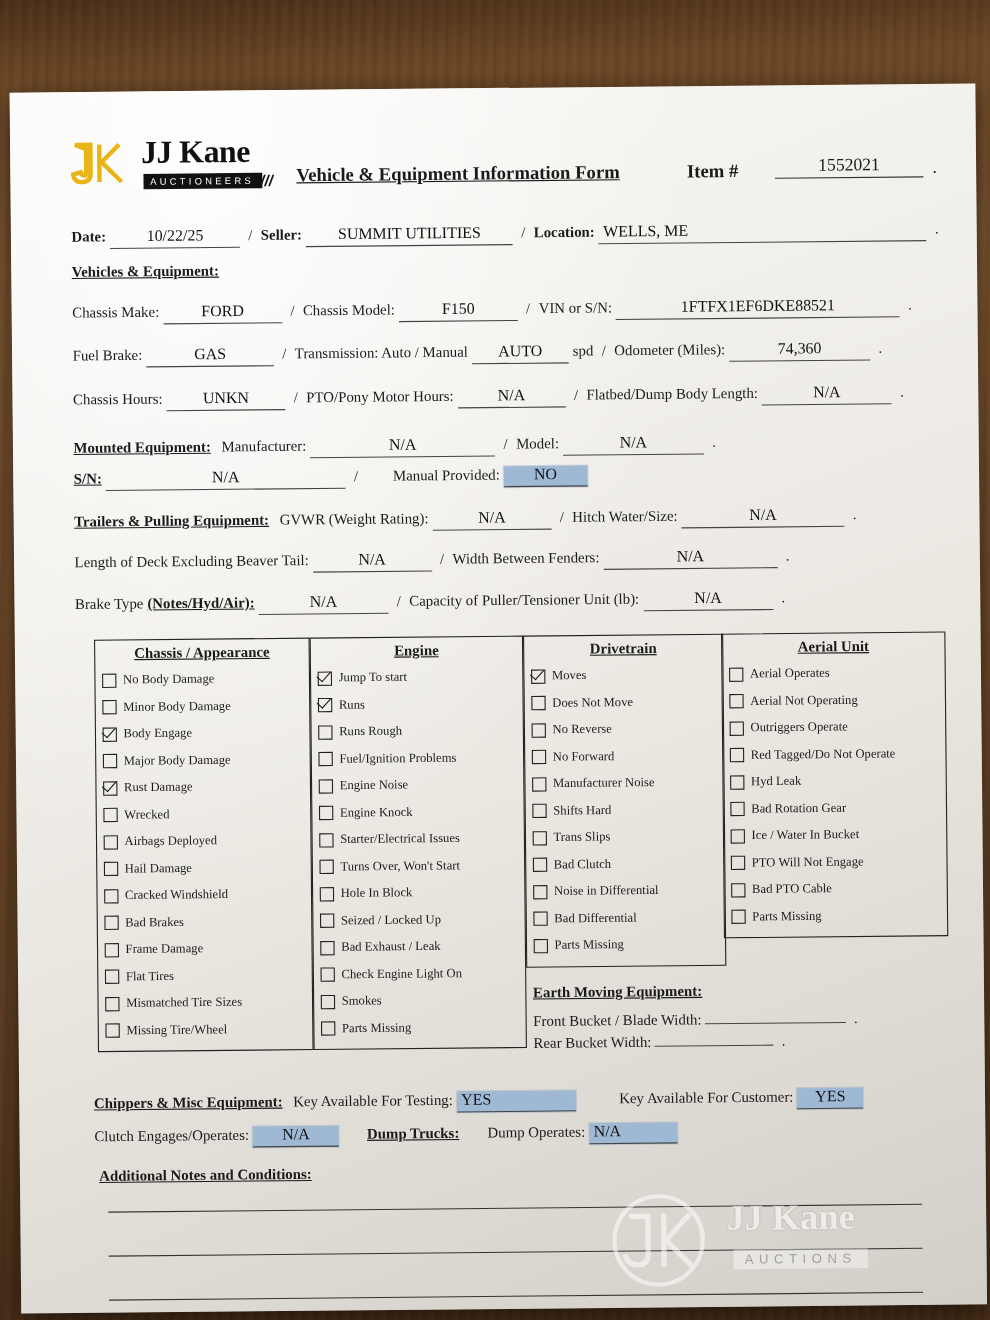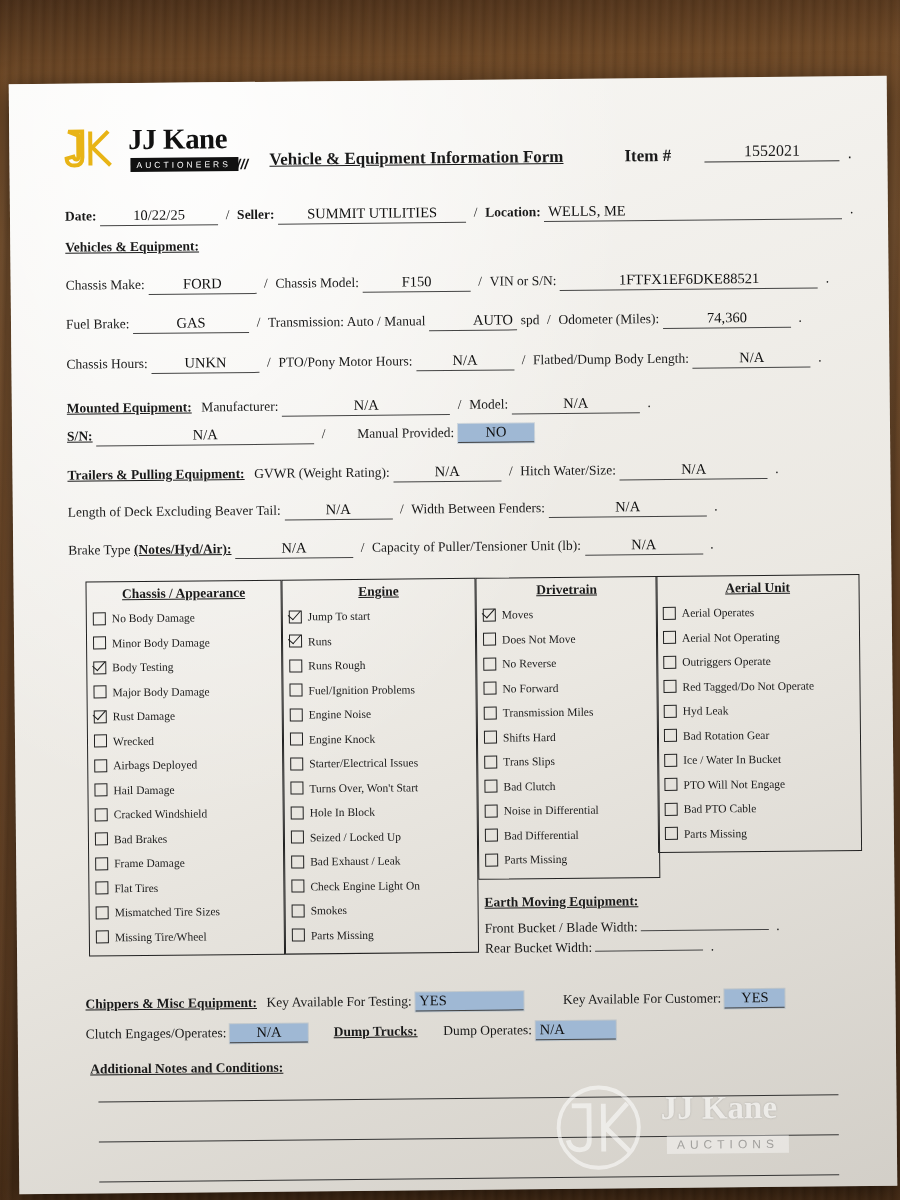--- a/index.html
+++ b/index.html
@@ -324,21 +324,21 @@
       <span class="lbl">VIN or S/N:</span>
       <span class="fill" style="width:250px;">1FTFX1EF6DKE88521</span>
       <span class="sep">.</span>
     </div>
 
     <div class="row" style="top:232px;">
       <span class="lbl">Fuel Brake:</span>
       <span class="fill" style="width:108px;">GAS</span>
       <span class="sep">/</span>
       <span class="lbl">Transmission: Auto / Manual</span>
-      <span class="fill" style="width:80px;text-align:right;">AUTO</span>
+      <span class="fill" style="width:80px;">AUTO</span>
       <span class="lbl">spd</span>
       <span class="sep">/</span>
       <span class="lbl">Odometer (Miles):</span>
       <span class="fill" style="width:120px;">74,360</span>
       <span class="sep">.</span>
     </div>
 
     <div class="row" style="top:272px;">
       <span class="lbl">Chassis Hours:</span>
       <span class="fill" style="width:100px;">UNKN</span>
@@ -405,21 +405,21 @@
             <div class="cb-row">
               <span class="cb"></span>
               <span class="cb-label">No Body Damage</span>
             </div>
             <div class="cb-row">
               <span class="cb"></span>
               <span class="cb-label">Minor Body Damage</span>
             </div>
             <div class="cb-row">
               <span class="cb checked"></span>
-              <span class="cb-label">Body Testing</span>
+              <span class="cb-label">Body Engage</span>
             </div>
             <div class="cb-row">
               <span class="cb"></span>
               <span class="cb-label">Major Body Damage</span>
             </div>
             <div class="cb-row">
               <span class="cb checked"></span>
               <span class="cb-label">Rust Damage</span>
             </div>
             <div class="cb-row">
@@ -535,21 +535,21 @@
             <div class="cb-row">
               <span class="cb"></span>
               <span class="cb-label">No Reverse</span>
             </div>
             <div class="cb-row">
               <span class="cb"></span>
               <span class="cb-label">No Forward</span>
             </div>
             <div class="cb-row">
               <span class="cb"></span>
-              <span class="cb-label">Transmission Miles</span>
+              <span class="cb-label">Manufacturer Noise</span>
             </div>
             <div class="cb-row">
               <span class="cb"></span>
               <span class="cb-label">Shifts Hard</span>
             </div>
             <div class="cb-row">
               <span class="cb"></span>
               <span class="cb-label">Trans Slips</span>
             </div>
             <div class="cb-row">

